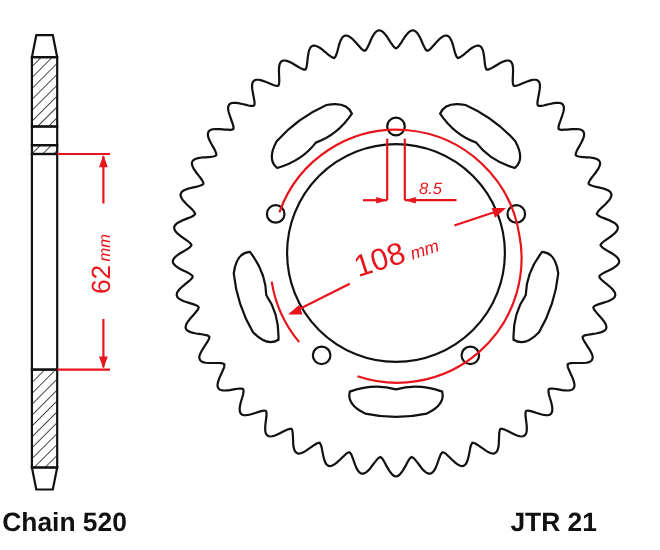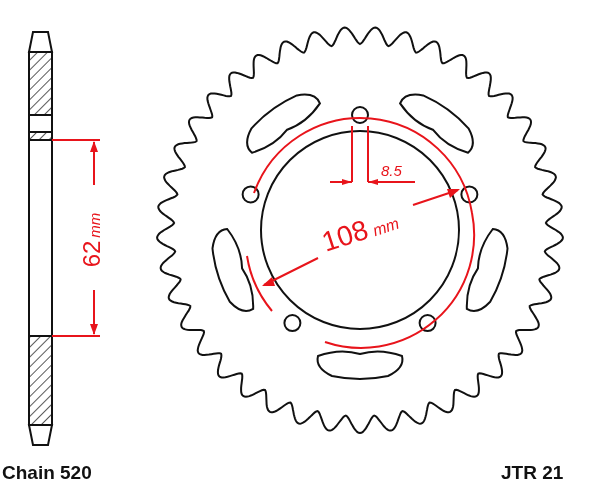--- a/index.html
+++ b/index.html
@@ -1,18 +1,18 @@
 <!DOCTYPE html>
 <html><head>
 <meta charset="utf-8">
 <style>
   html,body{margin:0;padding:0;background:#fff;}
   body{width:600px;height:500px;position:relative;overflow:hidden;font-family:"Liberation Sans",sans-serif;}
   svg{position:absolute;left:0;top:0;}
-  .lbl{position:absolute;font-weight:bold;color:#111;font-size:19px;}
+  .lbl{position:absolute;font-weight:bold;color:#111;font-size:24px;}
 </style>
 </head>
 <body>
 
 <svg width="600" height="500" viewBox="0 0 600 500">
   <defs>
     <pattern id="hatch" width="7" height="7" patternUnits="userSpaceOnUse" patternTransform="rotate(45)">
       <line x1="0" y1="0" x2="0" y2="7" stroke="#111" stroke-width="1.4"></line>
     </pattern>
   </defs>
@@ -65,13 +65,13 @@
     <line x1="330" y1="182" x2="352" y2="182"></line>
     <line x1="368" y1="182" x2="415" y2="182"></line>
     <polygon points="352,182 342,179 342,185" fill="#e8141b" stroke="none"></polygon>
     <polygon points="368,182 378,179 378,185" fill="#e8141b" stroke="none"></polygon>
   </g>
   <text x="363" y="240" transform="rotate(-18 363 240)" fill="#e8141b" font-family="Liberation Sans, sans-serif" font-size="28" text-anchor="middle"><tspan>108</tspan><tspan font-size="16" font-style="italic" dx="5">mm</tspan></text>
   <text x="381" y="176" fill="#e8141b" font-family="Liberation Sans, sans-serif" font-size="15" font-style="italic">8.5</text>
 </svg>
 
 <div class="lbl" style="left:2px;top:462px;">Chain 520</div>
-<div class="lbl" style="left:501px;top:462px;text-align:center;">JTR 21</div>
+<div class="lbl" style="left:464px;top:462px;text-align:center;">JTR 21</div>
 
 </body></html>

